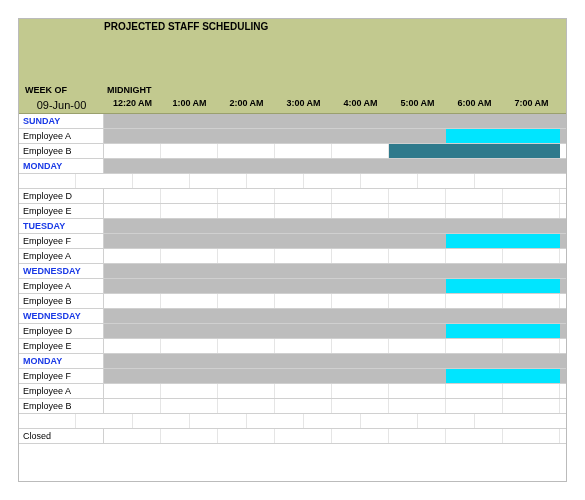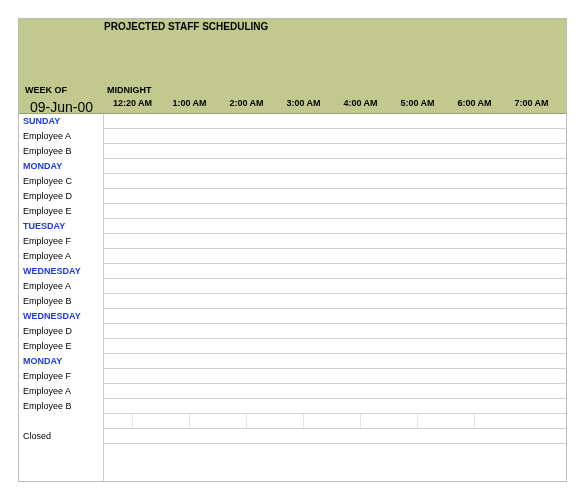--- a/index.html
+++ b/index.html
@@ -63,39 +63,38 @@
     font-size: 9px;
     font-weight: bold;
     color: #000;
     display: flex;
   }
   .date-cell {
     width: 85px;
     flex: 0 0 85px;
     font-weight: normal;
     text-align: center;
-    font-size: 14px;
+    font-size: 11px;
     padding-top:1px;
   }
   .hour-cell {
     width: 57px;
     flex: 0 0 57px;
     text-align: center;
   }
   .grid {
     position: relative;
   }
   .row {
     height: 15px;
     display: flex;
     font-size: 9px;
     line-height: 15px;
     border-bottom: 1px solid #d0d0d0;
     position: relative;
-    flex-direction: column;
   }
   .row-label {
     width: 85px;
     flex: 0 0 85px;
     padding-left: 4px;
     border-right: 1px solid #d0d0d0;
     background: #fff;
     z-index: 2;
     white-space: nowrap;
   }
@@ -215,21 +214,20 @@
             <div class="c"></div>
             <div class="c"></div>
             <div class="c"></div>
             <div class="c"></div>
             <div class="c"></div>
             <div class="c"></div>
             <div class="c"></div>
           </div>
         </div>
         <div class="row">
-          <div class="row-label">Employee C</div>
           <div class="cells">
             <div class="c"></div>
             <div class="c"></div>
             <div class="c"></div>
             <div class="c"></div>
             <div class="c"></div>
             <div class="c"></div>
             <div class="c"></div>
             <div class="c"></div>
           </div>

